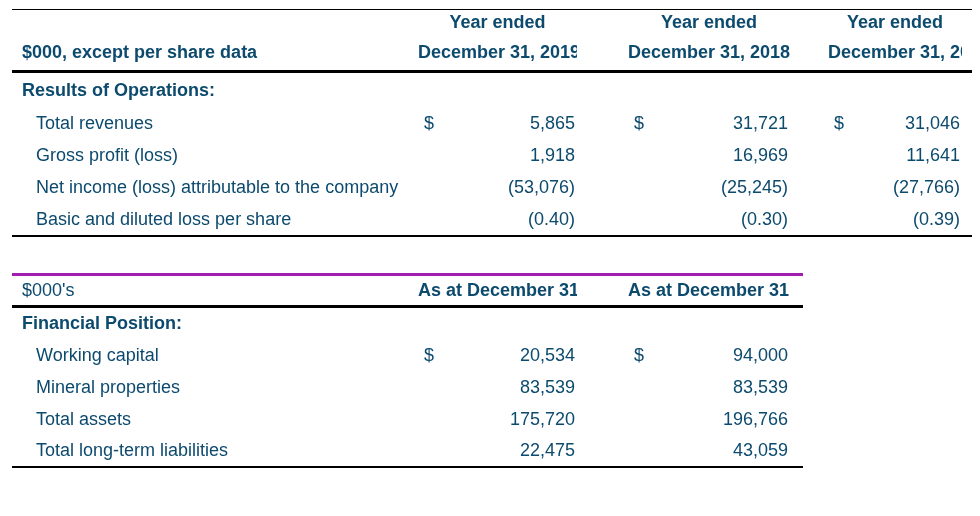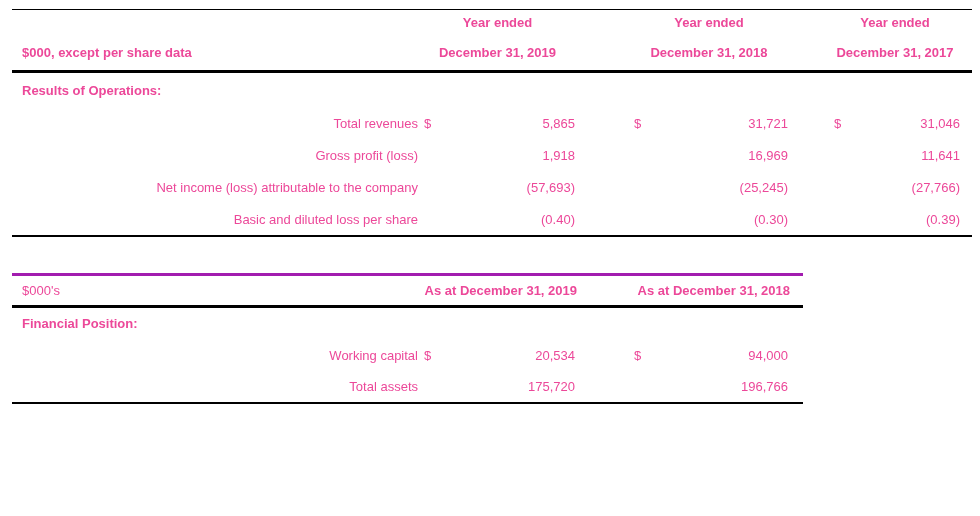--- a/index.html
+++ b/index.html
@@ -4,21 +4,21 @@
 <style>
   * { margin: 0; padding: 0; box-sizing: border-box; }
   html, body {
     width: 980px; height: 516px;
     background: #ffffff;
     font-family: "Liberation Sans", sans-serif;
     color: #000000;
   }
   .page { padding: 9px 0 0 12px; }
 
-  table { border-collapse: collapse; table-layout: fixed; font-size: 13px; color: #ec4899; }
+  table { border-collapse: collapse; table-layout: fixed; font-size: 18px; color: #0c4a6e; }
 
   
   #t1 { width: 960px; border-top: 1.5px solid #000; border-bottom: 2px solid #000; }
   #t1 tr.hr1 { height: 26px; }
   #t1 tr.hr2 { height: 36px; }
   #t1 tr.hr2 td { border-bottom: 3px solid #000; font-weight: bold; }
   #t1 tr.section-row { height: 36px; }
   #t1 tr.data-row { height: 32px; }
 
   
@@ -26,21 +26,21 @@
   #t2 tr.hr { height: 32px; }
   #t2 tr.hr td { border-bottom: 3px solid #000; }
   #t2 tr.section-row { height: 33px; }
   #t2 tr.data-row { height: 32px; }
 
   td { vertical-align: middle; overflow: hidden; white-space: nowrap; }
   .ch  { text-align: center; font-weight: bold; }   
   .chr { text-align: right;  font-weight: bold; }   
   .corner-label { text-align: left; padding-left: 10px; font-weight: normal; }
   .section-label { font-weight: bold; padding-left: 10px; }
-  .row-label { padding-left: 24px; text-align: right; }
+  .row-label { padding-left: 24px; text-align: left; }
   .cur { text-align: left; padding-left: 6px; }
   .val { text-align: right; padding-right: 2px; }
 </style>
 </head>
 <body>
 
 <div class="page">
 
   <table id="t1">
     <colgroup>
@@ -97,21 +97,21 @@
       <td class="cur"></td>
       <td class="val">16,969</td>
       <td></td>
       <td class="cur"></td>
       <td class="val">11,641</td>
       <td></td>
     </tr>
     <tr class="data-row">
       <td class="row-label">Net income (loss) attributable to the company</td>
       <td class="cur"></td>
-      <td class="val">(57,693)</td>
+      <td class="val">(53,076)</td>
       <td></td>
       <td class="cur"></td>
       <td class="val">(25,245)</td>
       <td></td>
       <td class="cur"></td>
       <td class="val">(27,766)</td>
       <td></td>
     </tr>
     <tr class="data-row">
       <td class="row-label">Basic and diluted loss per share</td>
@@ -152,24 +152,42 @@
     <tr class="data-row">
       <td class="row-label">Working capital</td>
       <td class="cur">$</td>
       <td class="val">20,534</td>
       <td></td>
       <td class="cur">$</td>
       <td class="val">94,000</td>
       <td></td>
     </tr>
     <tr class="data-row">
+      <td class="row-label">Mineral properties</td>
+      <td class="cur"></td>
+      <td class="val">83,539</td>
+      <td></td>
+      <td class="cur"></td>
+      <td class="val">83,539</td>
+      <td></td>
+    </tr>
+    <tr class="data-row">
       <td class="row-label">Total assets</td>
       <td class="cur"></td>
       <td class="val">175,720</td>
       <td></td>
       <td class="cur"></td>
       <td class="val">196,766</td>
       <td></td>
     </tr>
+    <tr class="data-row">
+      <td class="row-label">Total long-term liabilities</td>
+      <td class="cur"></td>
+      <td class="val">22,475</td>
+      <td></td>
+      <td class="cur"></td>
+      <td class="val">43,059</td>
+      <td></td>
+    </tr>
   </tbody>
     </table>
 
 </div>
 
 </body></html>

